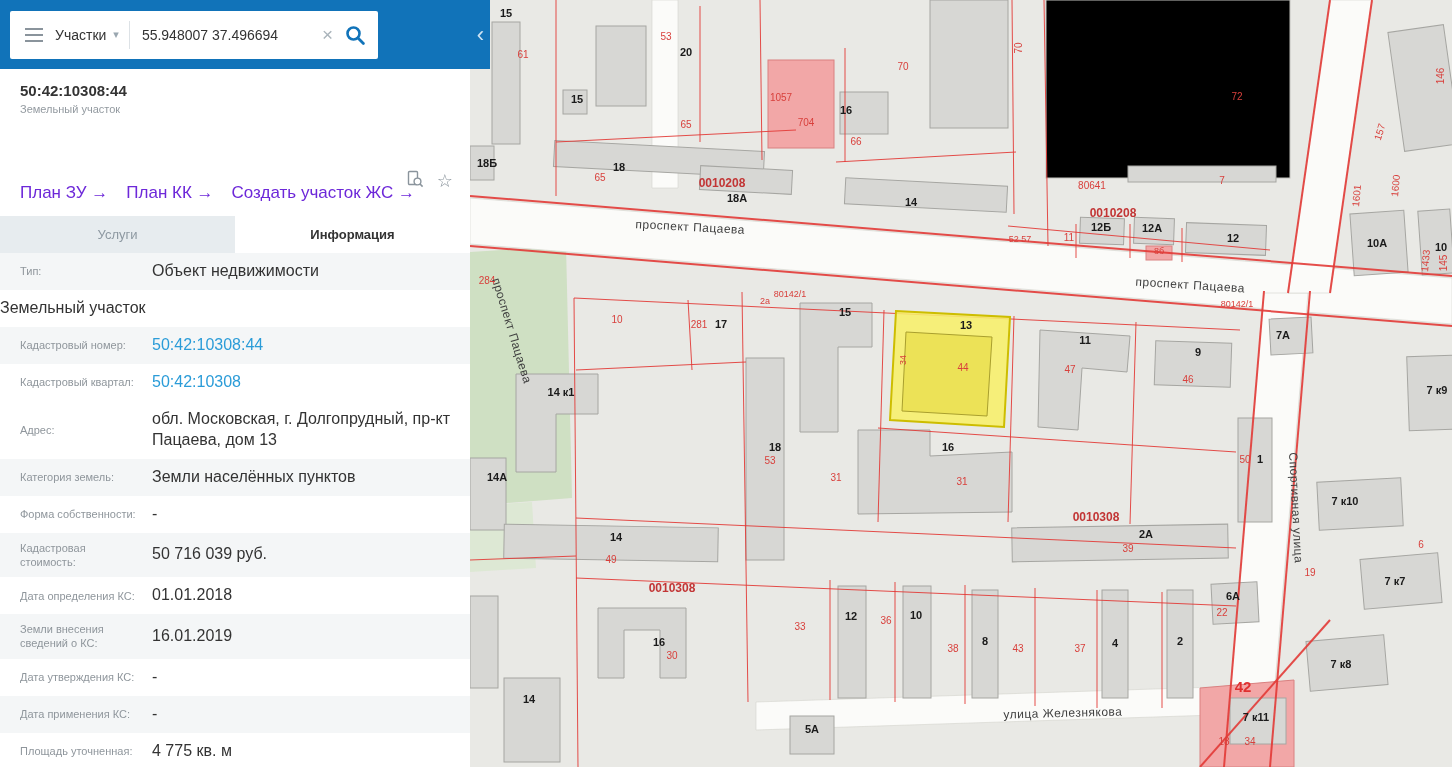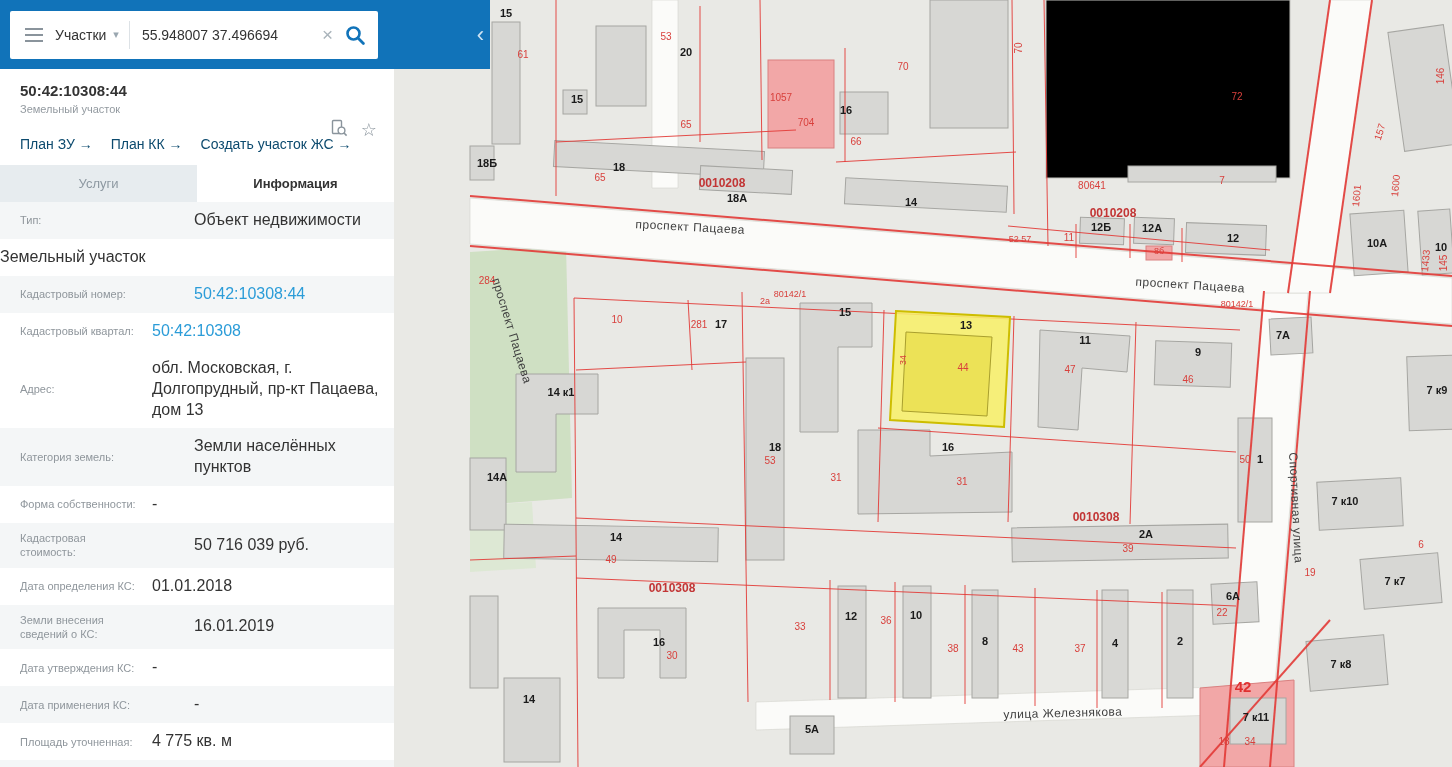--- a/index.html
+++ b/index.html
@@ -18,35 +18,35 @@
   .burger i{display:block;width:18px;height:2px;background:#8a949c;margin:4px 0;}
   .cat{font-size:14px;color:#333;cursor:pointer;}
   .chev{color:#9aa7b0;font-size:11px;margin:0 10px 0 7px;cursor:pointer;}
   .sep{width:1px;height:28px;background:#dde2e6;}
   .sinput{flex:1;min-width:0;border:none;outline:none;font-size:14px;color:#333;padding:0 4px 0 12px;font-family:inherit;background:transparent;}
   .clear{color:#aab4bb;font-size:19px;padding:0 9px;cursor:pointer;line-height:1;}
   .mag{padding:0 12px 0 2px;cursor:pointer;display:flex;align-items:center;}
   .collapse{position:absolute;right:1px;top:0;height:69px;width:17px;display:flex;align-items:center;justify-content:center;color:#cfe4f3;font-size:22px;cursor:pointer;}
 
   
-  #sidebar{position:absolute;left:0;top:69px;width:394px;height:698px;background:#fff;z-index:2;overflow:hidden;}
+  #sidebar{position:absolute;left:0;top:69px;width:470px;height:698px;background:#fff;z-index:2;overflow:hidden;}
   .pd{padding:13px 20px 0 20px;position:relative;}
   .title{font-size:15px;font-weight:700;color:#333;}
   .subtitle{font-size:11px;color:#939aa0;margin-top:4px;}
   .links{display:flex;gap:18px;margin:21px 0 13px;align-items:center;}
-  .plan-link{color:#0c4a6e;font-size:14px;text-decoration:none;cursor:pointer;white-space:nowrap;}
+  .plan-link{color:#6d28d9;font-size:17px;text-decoration:none;cursor:pointer;white-space:nowrap;margin-top:47px;}
   .hdr-icons{position:absolute;right:17px;bottom:11px;display:flex;gap:13px;align-items:center;}
   .star{color:#8a949c;font-size:18px;line-height:1;cursor:pointer;}
   .tabs{display:flex;height:37px;}
   .tab{flex:1;display:flex;align-items:center;justify-content:center;font-size:13px;cursor:pointer;}
   .tab.active{background:#fff;color:#333;font-weight:700;}
   .tab.inactive{background:#e7ecef;color:#8d98a1;}
   .rows{}
   .row{display:flex;min-height:37px;align-items:center;}
-  .row.alt{background:#f4f6f7;gap:42px;}
+  .row.alt{background:#f4f6f7;}
   .rl{width:152px;flex-shrink:0;box-sizing:border-box;padding:8px 10px 8px 20px;font-size:11px;color:#8f969c;line-height:1.3;}
   .rv{flex:1;font-size:16px;color:#333;padding:8px 14px 8px 0;line-height:1.3;}
   .rv.lk{color:#2b9cd8;cursor:pointer;}
   .row.partial{height:12px;min-height:12px;}
 </style>
 </head>
 <body>
 
 <div id="app">
 

